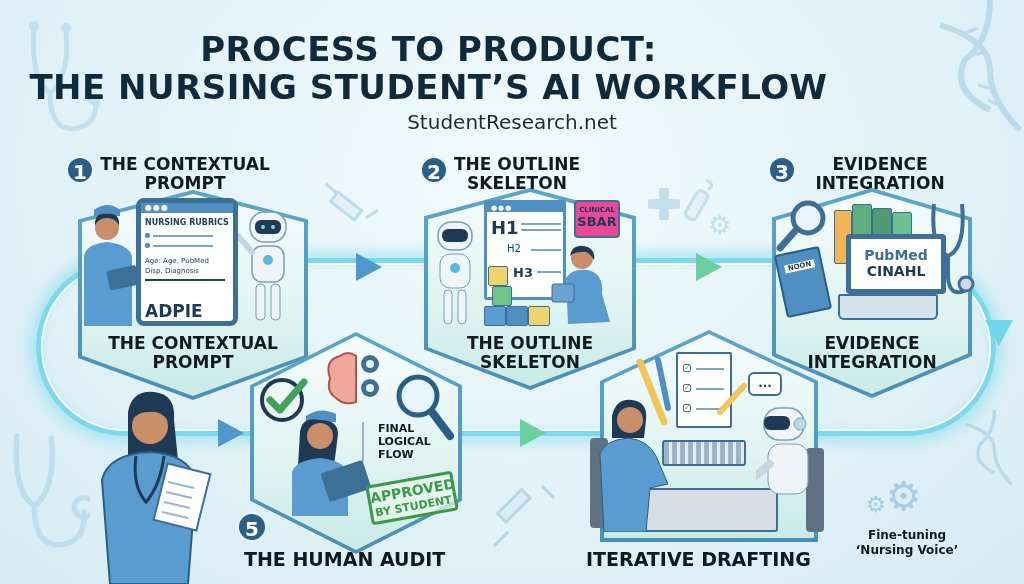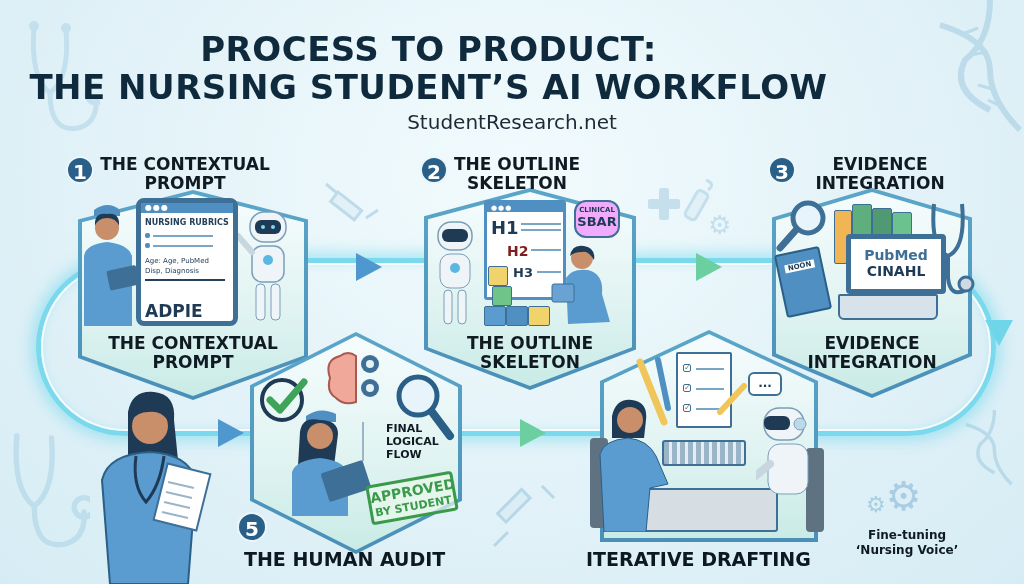--- a/index.html
+++ b/index.html
@@ -179,26 +179,26 @@
   <div>THE OUTLINE</div>
   <div>SKELETON</div>
 </div>
 <div class="abs screen" style="left:484px;top:200px;width:82px;height:100px;border-width:3px;border-color:#4f8fc2;border-radius:3px">
   <div class="screen-bar" style="height:9px">
       <span class="dots" style="font-size:7px">●●●</span>
     </div>
   <div class="abs" style="left:4px;top:14px;font-size:18px;font-weight:bold;color:#1f3a55">H1</div>
   <div class="line" style="left:34px;top:20px;width:40px"></div>
     <div class="line" style="left:34px;top:26px;width:40px"></div>
-  <div class="abs" style="left:20px;top:40px;font-size:14px;font-weight:bold;color:#7f1d1d">H2</div>
+  <div class="abs" style="left:20px;top:40px;font-size:10px;font-weight:normal;color:#0c4a6e">H2</div>
   <div class="line" style="left:44px;top:46px;width:30px"></div>
   <div class="abs" style="left:26px;top:62px;font-size:13px;font-weight:bold;color:#1f3a55">H3</div>
   <div class="line" style="left:50px;top:68px;width:24px"></div>
 </div>
-<div class="abs" style="left:574px;top:200px;width:46px;height:38px;background:#f0abfc;border:2px solid #3e6f96;border-radius:12px;text-align:center">
+<div class="abs" style="left:574px;top:200px;width:46px;height:38px;background:#ec4899;border:2px solid #3e6f96;border-radius:4px;text-align:center">
   <div style="font-size:7px;font-weight:bold;color:#1f3a55;margin-top:4px">CLINICAL</div>
   <div style="font-size:13px;font-weight:bold;color:#1f3a55">SBAR</div>
 </div>
 
 <div class="abs" style="left:484px;top:266px;width:70px;height:62px">
   <div class="chip" style="left:4px;top:0;width:20px;height:20px;background:#f0d36a;border:1px solid #3e6f96"></div>
   <div class="chip" style="left:8px;top:20px;width:20px;height:20px;background:#6fc48a;border:1px solid #3e6f96"></div>
   <div class="chip" style="left:0;top:40px;width:22px;height:20px;background:#5a9bd0;border:1px solid #3e6f96"></div>
   <div class="chip" style="left:22px;top:40px;width:22px;height:20px;background:#4f8fc2;border:1px solid #3e6f96"></div>
   <div class="chip" style="left:44px;top:40px;width:22px;height:20px;background:#f0d36a;border:1px solid #3e6f96"></div>
@@ -299,21 +299,21 @@
     </g>
   <g fill="#e6f3f2">
       <circle cx="46" cy="14" r="4"></circle>
       <circle cx="46" cy="38" r="4"></circle>
     </g>
 </svg>
 <svg class="abs" style="left:392px;top:372px" width="64" height="70" viewBox="0 0 64 70">
   <circle cx="26" cy="24" r="19" fill="#e7f4fb" stroke="#2a5f88" stroke-width="5"></circle>
   <line x1="40" y1="40" x2="58" y2="64" stroke="#2a5f88" stroke-width="8" stroke-linecap="round"></line>
 </svg>
-<div class="abs" style="left:362px;top:422px;font-size:11px;font-weight:bold;color:#101a22;line-height:13px;border-left:2px solid #9ab4c8;padding-left:22px">
+<div class="abs" style="left:362px;top:422px;font-size:11px;font-weight:bold;color:#101a22;line-height:13px;border-left:2px solid #9ab4c8;padding-left:14px">
   <div>FINAL</div>
   <div>LOGICAL</div>
   <div>FLOW</div>
 </div>
 <svg class="abs" style="left:284px;top:406px" width="90" height="110" viewBox="0 0 90 110">
   <path d="M22 10 Q36 0 52 8 L52 16 L22 16Z" fill="#4f8fc2"></path>
   <path d="M16 26 Q18 10 36 14 Q54 14 54 28 L50 60 L14 60Z" fill="#1f3a55"></path>
   <circle cx="36" cy="30" r="13" fill="#c98f6a"></circle>
   <path d="M8 66 Q12 54 36 52 Q58 54 64 66 L64 110 L8 110 Z" fill="#5a9bd0"></path>
   <rect x="40" y="60" width="44" height="30" rx="2" fill="#3e6f96" transform="rotate(-18 62 75)"></rect>

